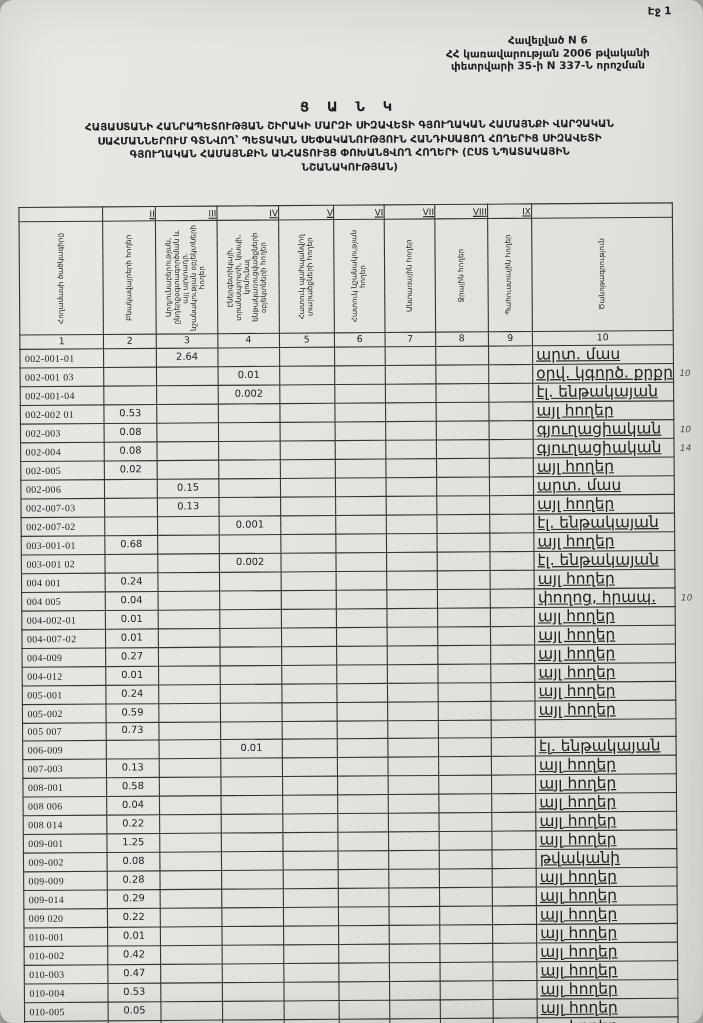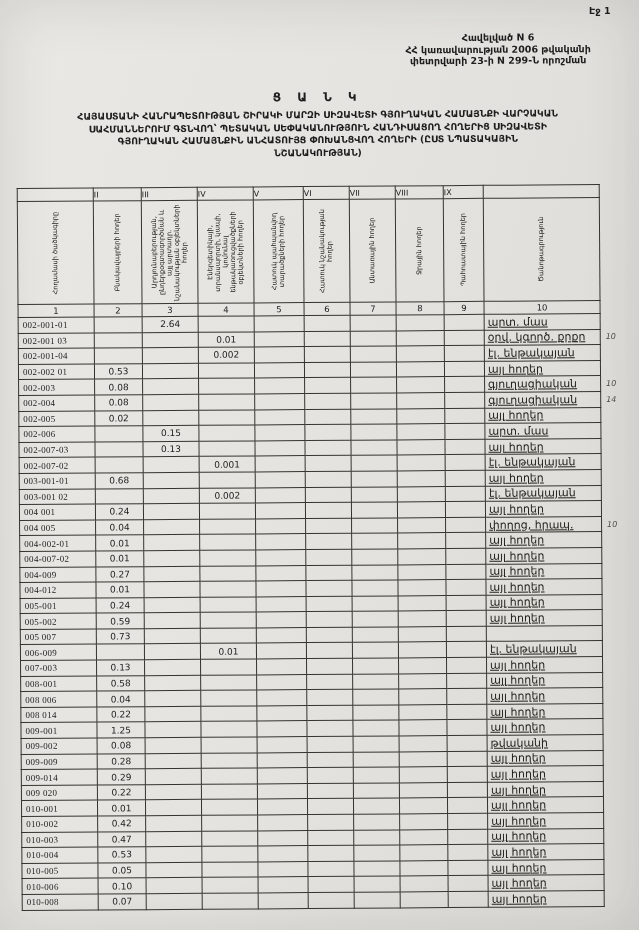--- a/index.html
+++ b/index.html
@@ -1,58 +1,58 @@
 <!DOCTYPE html>
 <html><head>
 <meta charset="utf-8">
 <style>
   html,body { margin:0; padding:0; background:#9a9a96; }
   .sheet {
     position:relative; width:639px; height:930px; overflow:hidden;
     background: linear-gradient(105deg,#e9e8e4 0%, #e4e3df 50%, #dbdad6 100%);
     box-shadow: inset 0 0 55px rgba(60,60,55,.14);
-    font-family:"DejaVu Sans", sans-serif; color:#1d1d1d;
+    font-family:"DejaVu Sans", sans-serif; color:#1d1d1d;border-radius:12px;
   }
   .tilt { position:absolute; inset:0; transform:rotate(-0.4deg); transform-origin:50% 40%; }
   .pageno { position:absolute; top:7px; right:26px; font-size:9.5px; font-weight:bold; }
   .appendix { position:absolute; top:33px; right:46px; text-align:center;
               font-size:9.5px; font-weight:bold; line-height:11.5px;margin-left:30px; }
   .list-title { position:absolute; top:90px; left:0; right:0; text-align:center;
                 font-size:12px; font-weight:bold; letter-spacing:6px; }
   .heading { position:absolute; top:109px; left:0; right:0; text-align:center;
              font-size:9.4px; font-weight:bold; line-height:12.6px; }
   table.grid { position:absolute; top:186px; left:18px; border-collapse:collapse; table-layout:fixed; }
   .grid th, .grid td { border:1px solid #35352f; padding:0; font-weight:normal;
                        overflow:hidden; white-space:nowrap; }
   .grid th.note-col, .grid td.note-col { border:none; background:transparent; }
-  .row-roman th { height:12px; font-size:8px; text-align:left; color:#222; }
+  .row-roman th { height:12px; font-size:8px; text-align:right; color:#222;text-decoration:underline; }
   .row-vert th { height:102px; vertical-align:middle; }
   .vert { writing-mode:vertical-rl; transform:rotate(180deg); margin:2px auto;
           max-height:97px; font-size:6.6px; line-height:7.6px; color:#26261f;
           white-space:normal; text-align:center; }
   .row-num td { height:12px; font-size:8.5px; text-align:center; }
   tbody td { height:14.6px; font-size:9px; }
   td.c-code { text-align:left; padding-left:4px; letter-spacing:.3px;font-family:Liberation Serif, serif; }
   td.c-val  { text-align:center; }
-  td.c-purpose { text-align:left; padding-left:3px; font-size:11px;
+  td.c-purpose { text-align:left; padding-left:3px; font-size:14px;
                  text-decoration:underline; text-underline-offset:1px; color:#23231d;margin-top:42px; }
   td.note-col { font-size:8px; font-style:italic; color:#4d4d46; padding-left:5px; }
 </style>
 </head>
 <body>
 
 <div class="sheet">
   <div class="tilt">
 
     <div class="pageno">Էջ 1</div>
 
     <div class="appendix">
       <div>Հավելված N 6</div>
       <div>ՀՀ կառավարության 2006 թվականի</div>
-      <div>փետրվարի 23-ի N 299-Ն որոշման</div>
+      <div>փետրվարի 35-ի N 337-Ն որոշման</div>
     </div>
 
     <div class="list-title">Ց Ա Ն Կ</div>
 
     <div class="heading">
       <div>ՀԱՅԱՍՏԱՆԻ ՀԱՆՐԱՊԵՏՈՒԹՅԱՆ ՇԻՐԱԿԻ ՄԱՐԶԻ ՍԻԶԱՎԵՏԻ ԳՅՈՒՂԱԿԱՆ ՀԱՄԱՅՆՔԻ ՎԱՐՉԱԿԱՆ</div>
       <div>ՍԱՀՄԱՆՆԵՐՈՒՄ ԳՏՆՎՈՂ՝ ՊԵՏԱԿԱՆ ՍԵՓԱԿԱՆՈՒԹՅՈՒՆ ՀԱՆԴԻՍԱՑՈՂ ՀՈՂԵՐԻՑ ՍԻԶԱՎԵՏԻ</div>
       <div>ԳՅՈՒՂԱԿԱՆ ՀԱՄԱՅՆՔԻՆ ԱՆՀԱՏՈՒՅՑ ՓՈԽԱՆՑՎՈՂ ՀՈՂԵՐԻ (ԸՍՏ ՆՊԱՏԱԿԱՅԻՆ</div>
       <div>ՆՇԱՆԱԿՈՒԹՅԱՆ)</div>
     </div>

